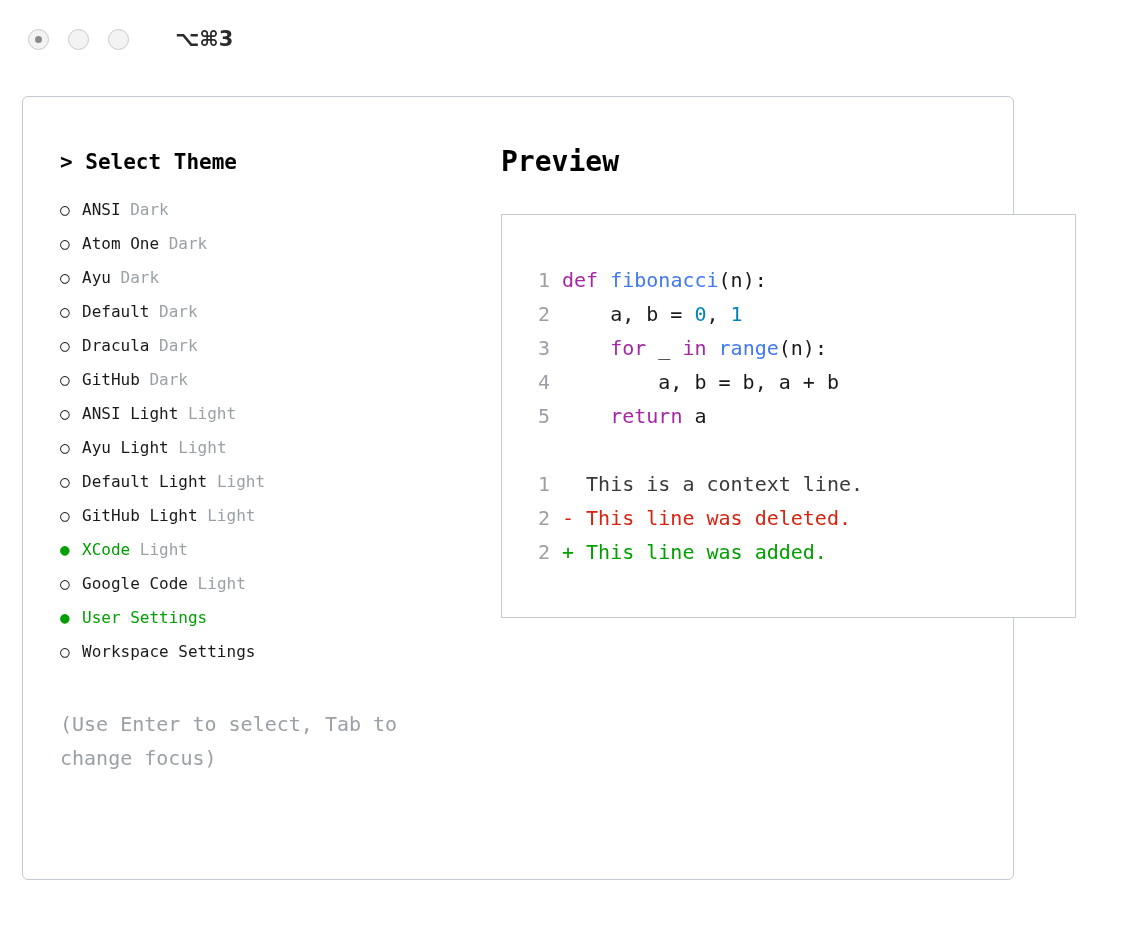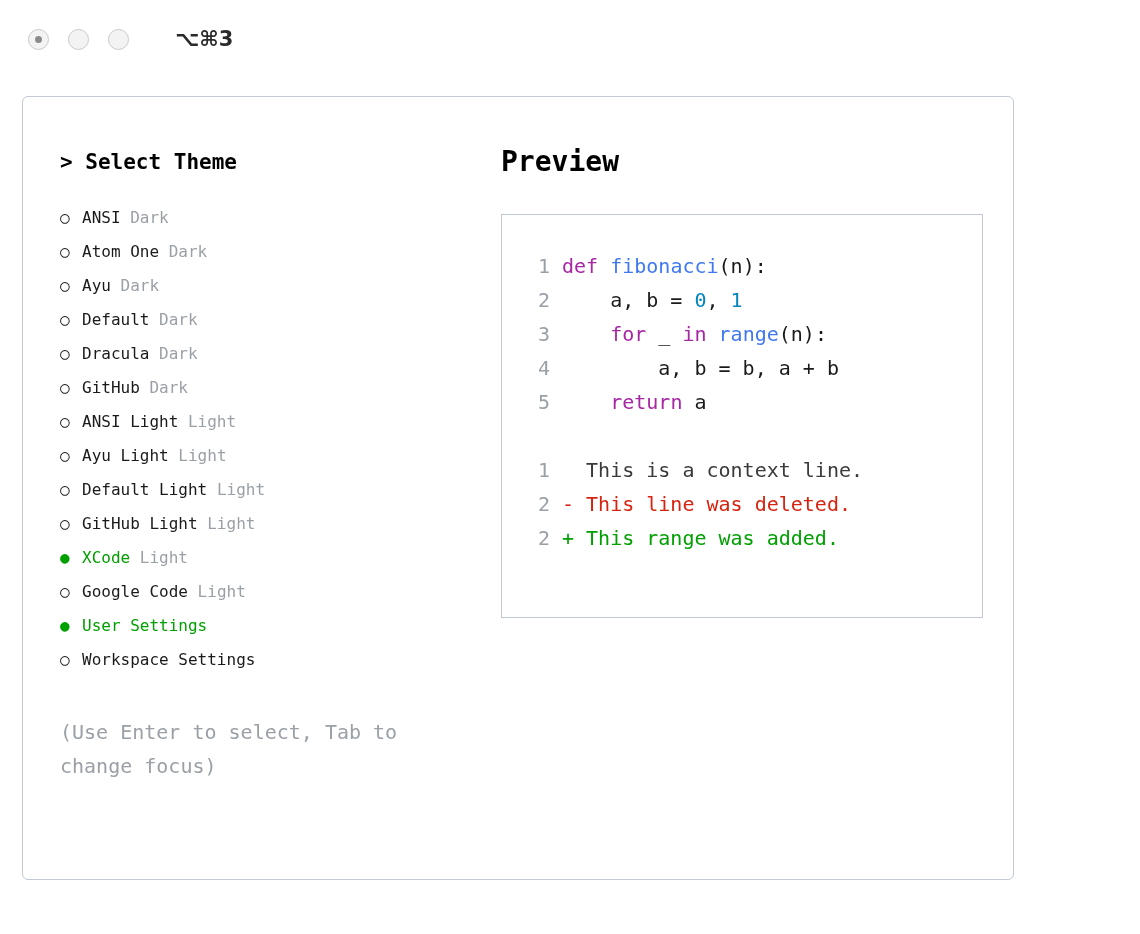--- a/index.html
+++ b/index.html
@@ -78,21 +78,21 @@
   .right-col {
     position: absolute;
     left: 478px;
     top: 48px;
     width: 500px;
   }
   .section-title {
     font-size: 21px;
     font-weight: bold;
     color: #000000;
-    margin-bottom: 22px;
+    margin-bottom: 14px;
     line-height: 34px;
     white-space: pre;
   }
   .theme-row {
     font-size: 16px;
     line-height: 34px;
     color: #1a1a1a;
     white-space: pre;
   }
   .bullet {
@@ -130,26 +130,26 @@
   }
   .preview-title {
     font-size: 28px;
     font-weight: bold;
     color: #000000;
     line-height: 34px;
     white-space: pre;
   }
   .preview-box {
     margin-top: 35px;
-    width: 482px;
+    width: 575px;
     height: 404px;
     border: 1.5px solid #c3cad4;
     box-sizing: border-box;
     background: #ffffff;
-    padding: 34px 0 0 20px;
+    padding: 48px 0 0 20px;
   }
   .code-line {
     font-size: 20px;
     line-height: 34px;
     white-space: pre;
   }
   .ln {
     display: inline-block;
     width: 28px;
     text-align: right;
@@ -215,19 +215,19 @@
             <div class="code-line"><span class="ln">1</span><span class="kw">def </span><span class="fn">fibonacci</span><span class="plain">(n):</span></div>
             <div class="code-line"><span class="ln">2</span><span class="plain">    a, b = </span><span class="num">0</span><span class="plain">, </span><span class="num">1</span></div>
             <div class="code-line"><span class="ln">3</span><span class="plain">    </span><span class="ctl">for</span><span class="plain"> _ </span><span class="ctl">in</span><span class="plain"> </span><span class="fn">range</span><span class="plain">(n):</span></div>
             <div class="code-line"><span class="ln">4</span><span class="plain">        a, b = b, a + b</span></div>
             <div class="code-line"><span class="ln">5</span><span class="plain">    </span><span class="ctl">return</span><span class="plain"> a</span></div>
           </div>
         <div class="blank"></div>
         <div id="diff-block">
             <div class="code-line"><span class="ln">1</span><span class="diff-ctx">  This is a context line.</span></div>
             <div class="code-line"><span class="ln">2</span><span class="diff-del">- This line was deleted.</span></div>
-            <div class="code-line"><span class="ln">2</span><span class="diff-add">+ This range was added.</span></div>
+            <div class="code-line"><span class="ln">2</span><span class="diff-add">+ This line was added.</span></div>
           </div>
       </div>
     </div>
 
   </div>
 </div>
 
 </body></html>

